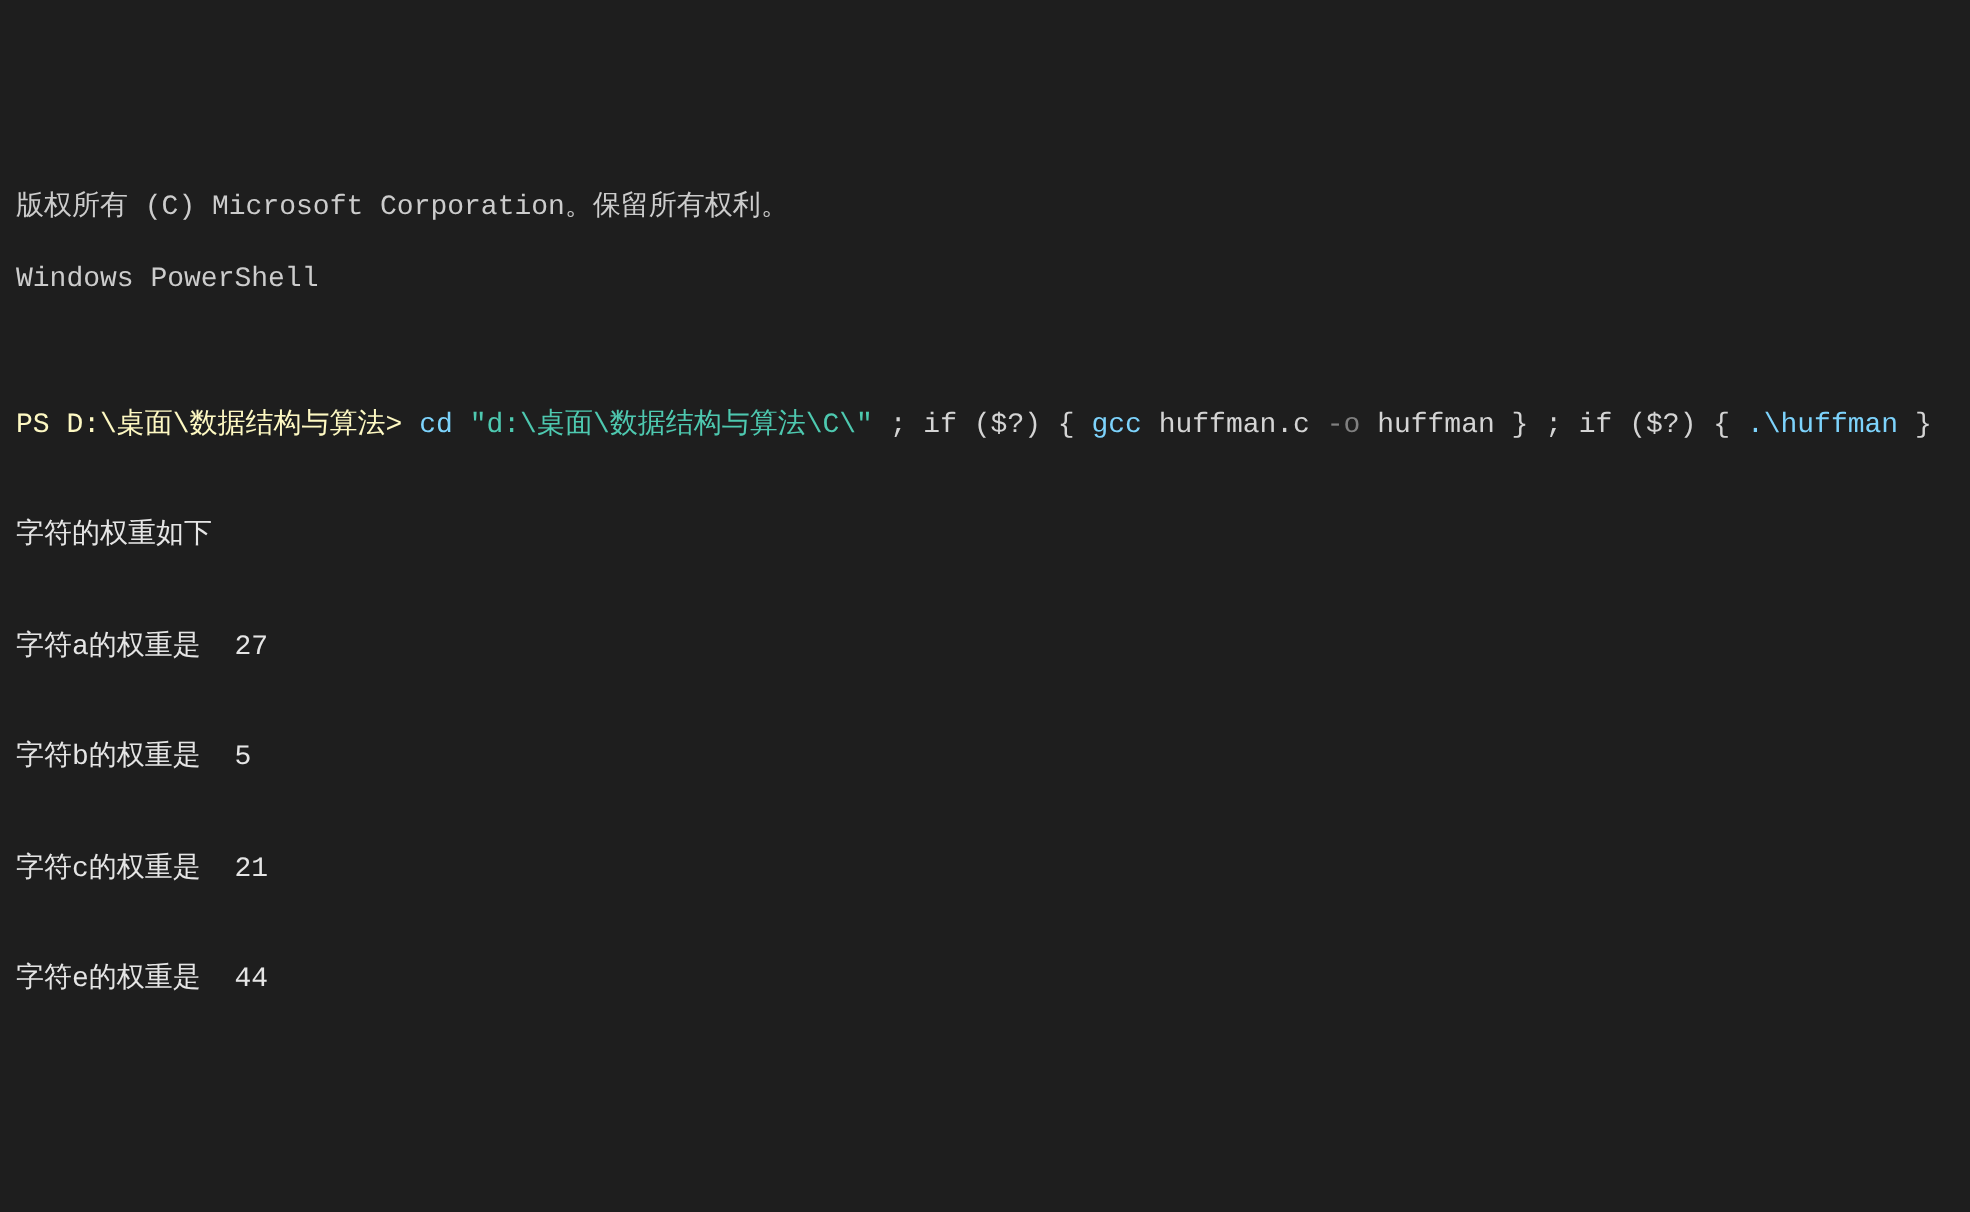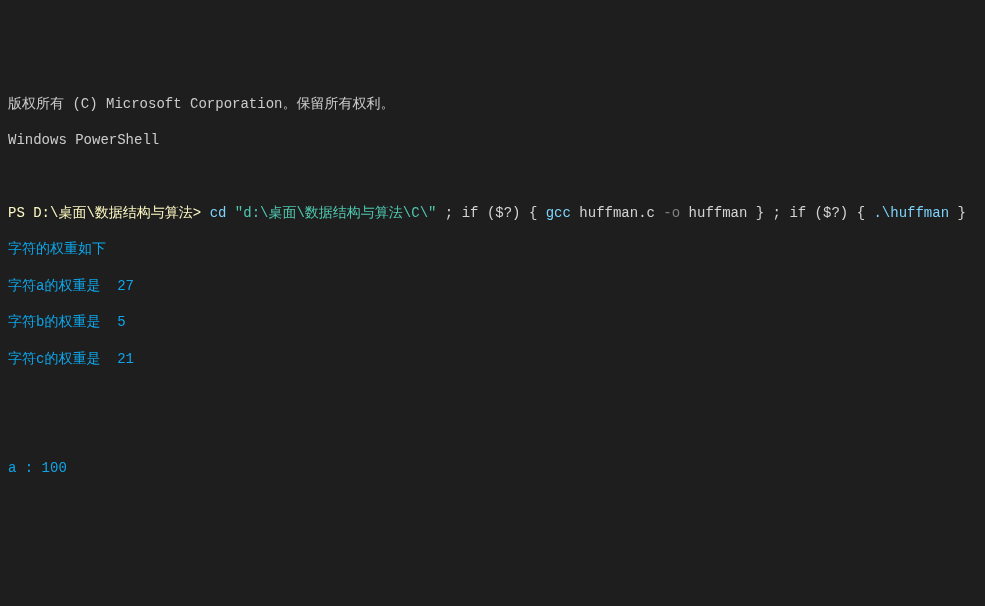--- a/index.html
+++ b/index.html
@@ -31,40 +31,42 @@
     .cmd-cyan {
       color: #4ec9b0;
     }
     .cmd-gray {
       color: #808080;
     }
     .cmd-white {
       color: #d4d4d4;
     }
     .output-text {
-      color: #0ea5e9;
+      color: #e5e5e5;
+      margin-top: 19px;
     }
     .blank-line {
       height: 1.3em;
     }
   </style>
 </head>
 <body>
 
 
 
 <div>
 <div class="terminal-line">版权所有 (C) Microsoft Corporation。保留所有权利。</div>
 <div class="terminal-line">Windows PowerShell</div>
 <div class="blank-line"></div>
 <div class="terminal-line"><span class="prompt-prefix">PS D:\桌面\数据结构与算法&gt; </span><span class="cmd-yellow">cd</span><span class="cmd-cyan"> "d:\桌面\数据结构与算法\C\" </span><span class="cmd-white">; </span><span class="cmd-white">if</span><span class="cmd-white"> (</span><span class="cmd-white">$?</span><span class="cmd-white">) { </span><span class="cmd-yellow">gcc</span><span class="cmd-white"> huffman.c </span><span class="cmd-gray">-o</span><span class="cmd-white"> huffman } </span><span class="cmd-white">; </span><span class="cmd-white">if</span><span class="cmd-white"> (</span><span class="cmd-white">$?</span><span class="cmd-white">) { </span><span class="cmd-yellow">.\huffman</span><span class="cmd-white"> }</span></div>
 <div class="terminal-line output-text">字符的权重如下</div>
 <div class="terminal-line output-text">字符a的权重是  27</div>
 <div class="terminal-line output-text">字符b的权重是  5</div>
 <div class="terminal-line output-text">字符c的权重是  21</div>
+<div class="terminal-line output-text">字符e的权重是  44</div>
 <div class="blank-line"></div>
 <div class="blank-line"></div>
 <div class="terminal-line output-text">a : 100</div>
 
 
 
 
 
 
 

